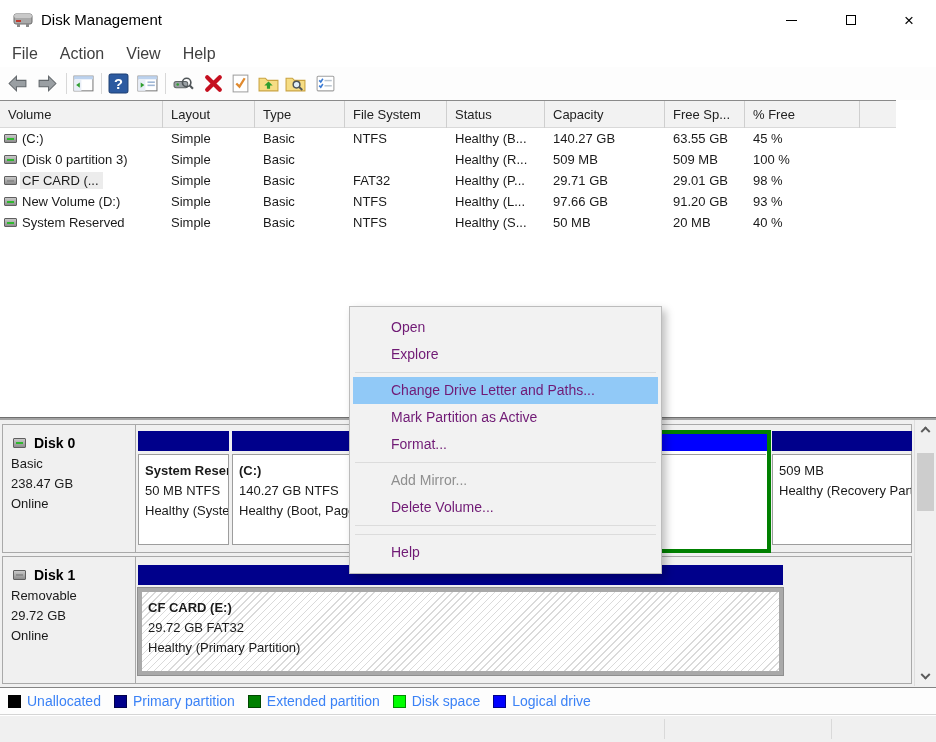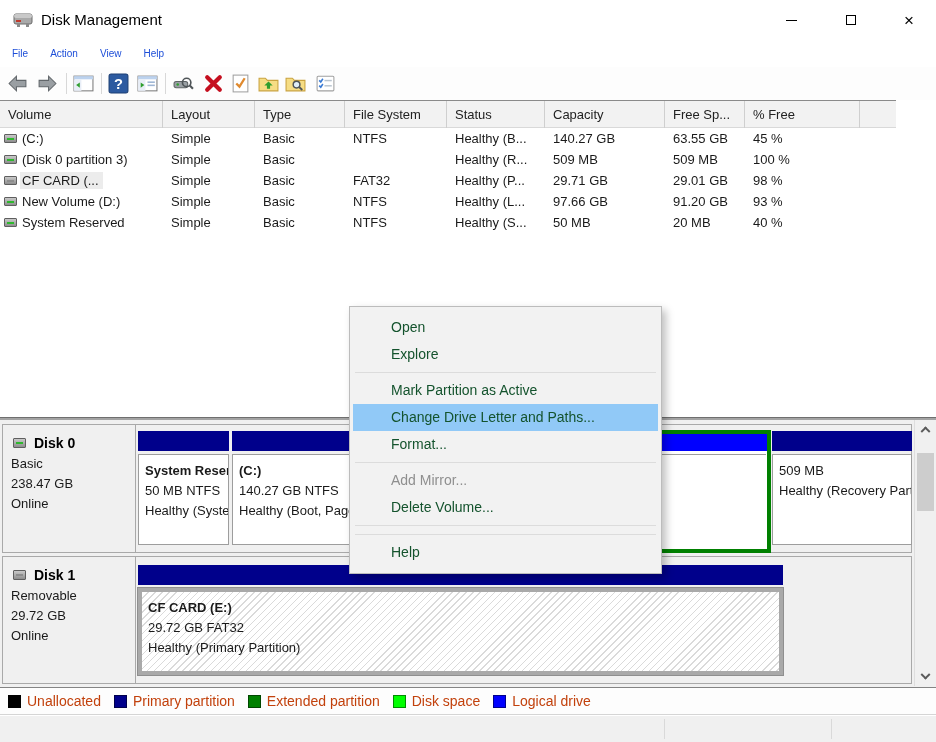--- a/index.html
+++ b/index.html
@@ -15,21 +15,21 @@
   .title-icon { position:absolute; left:13px; top:10px; width:20px; height:18px; }
   .title-text { position:absolute; left:41px; top:11px; font-size:15px; color:#000; }
   .win-btn { position:absolute; top:0; width:46px; height:40px; display:flex; align-items:center; justify-content:center; }
   .btn-min { right:122px; } .btn-max { right:62px; } .btn-close { right:4px; }
   .glyph-min { width:11px; height:1px; background:#000; }
   .glyph-max { width:10px; height:10px; border:1px solid #000; }
   .glyph-close { font-size:17px; line-height:17px; color:#000; }
 
   
   .menubar { position:absolute; left:0; top:40px; width:100%; height:27px; background:#fff; display:flex; align-items:center; }
-  .menu-item { font-size:10px; color:#1d4ed8; padding:4px 10px; margin-left:2px; }
+  .menu-item { font-size:16px; color:#404040; padding:4px 10px; margin-left:2px; }
 
   
   .toolbar { position:absolute; left:0; top:67px; width:100%; height:33px; background:#fdfdfd; }
   .tb { position:absolute; top:5px; width:23px; height:23px; display:flex; align-items:center; justify-content:center; }
   .tb svg { width:21px; height:21px; }
   .tb-sep { position:absolute; top:6px; width:1px; height:21px; background:#d8d8d8; }
 
   
   .listpane { position:absolute; left:0; top:100px; width:896px; height:318px; background:#fff; border-top:1px solid #8a8a8a; }
   .lv-grid { display:grid; grid-template-columns:163px 92px 90px 102px 98px 120px 80px 115px 1fr; }
@@ -73,29 +73,29 @@
   .sb-up { top:0; } .sb-down { bottom:0; }
   .chev { width:7px; height:7px; border-left:2px solid #5a5a5a; border-top:2px solid #5a5a5a; }
   .chev.up { transform:rotate(45deg) translate(2px,2px); }
   .chev.down { transform:rotate(-135deg) translate(2px,2px); }
   .sb-thumb { position:absolute; left:2px; top:33px; width:17px; height:58px; background:#cdcdcd; }
 
   
   .legendbar { position:absolute; left:0; top:687px; width:936px; height:28px; background:#fdfdfd; border-top:1px solid #848484; border-bottom:1px solid #d5d5d5; display:flex; align-items:center; padding-left:8px; }
   .leg-item { display:flex; align-items:center; margin-right:13px; }
   .leg-sq { width:13px; height:13px; border:1px solid rgba(0,0,0,0.45); margin-right:6px; flex:0 0 13px; }
-  .leg-label { font-size:14px; color:#c2410c; }
+  .leg-label { font-size:14px; color:#3b82f6; }
 
   
   .statusbar { position:absolute; left:0; top:716px; width:936px; height:26px; background:#f0f0f0; }
   .sb-sep { position:absolute; top:3px; width:1px; height:20px; background:#d9d9d9; }
 
   
   .ctx-menu { position:absolute; left:349px; top:306px; width:313px; background:#f2f2f2; border:1px solid #bcbcbc; box-shadow:4px 4px 8px rgba(0,0,0,0.25); padding:7px 3px; z-index:50; }
-  .ctx-item { height:27px; line-height:27px; font-size:14px; padding-left:38px; color:#14532d; white-space:nowrap; }
+  .ctx-item { height:27px; line-height:27px; font-size:14px; padding-left:38px; color:#701a75; white-space:nowrap; }
   .ctx-item.hl { background:#91c9f7; }
   .ctx-item.dis { color:#8f8f8f; }
   .ctx-sep { height:9px; position:relative; }
   .ctx-sep::after { content:""; position:absolute; left:2px; right:2px; top:4px; height:1px; background:#dcdcdc; }
 </style>
 </head>
 <body>
 
 <div class="window">
   <div class="bg-sliver"></div>
@@ -416,22 +416,22 @@
 
   <div class="statusbar">
     <span class="sb-sep" style="left:664px"></span>
     <span class="sb-sep" style="left:831px"></span>
   </div>
 
   <div class="ctx-menu">
     <div class="ctx-item">Open</div>
     <div class="ctx-item">Explore</div>
     <div class="ctx-sep"></div>
+    <div class="ctx-item hl">Change Drive Letter and Paths...</div>
     <div class="ctx-item">Mark Partition as Active</div>
-    <div class="ctx-item hl">Change Drive Letter and Paths...</div>
     <div class="ctx-item">Format...</div>
     <div class="ctx-sep"></div>
     <div class="ctx-item dis">Add Mirror...</div>
     <div class="ctx-item">Delete Volume...</div>
     <div class="ctx-sep"></div>
     <div class="ctx-sep"></div>
     <div class="ctx-item">Help</div>
   </div>
 </div>
 

